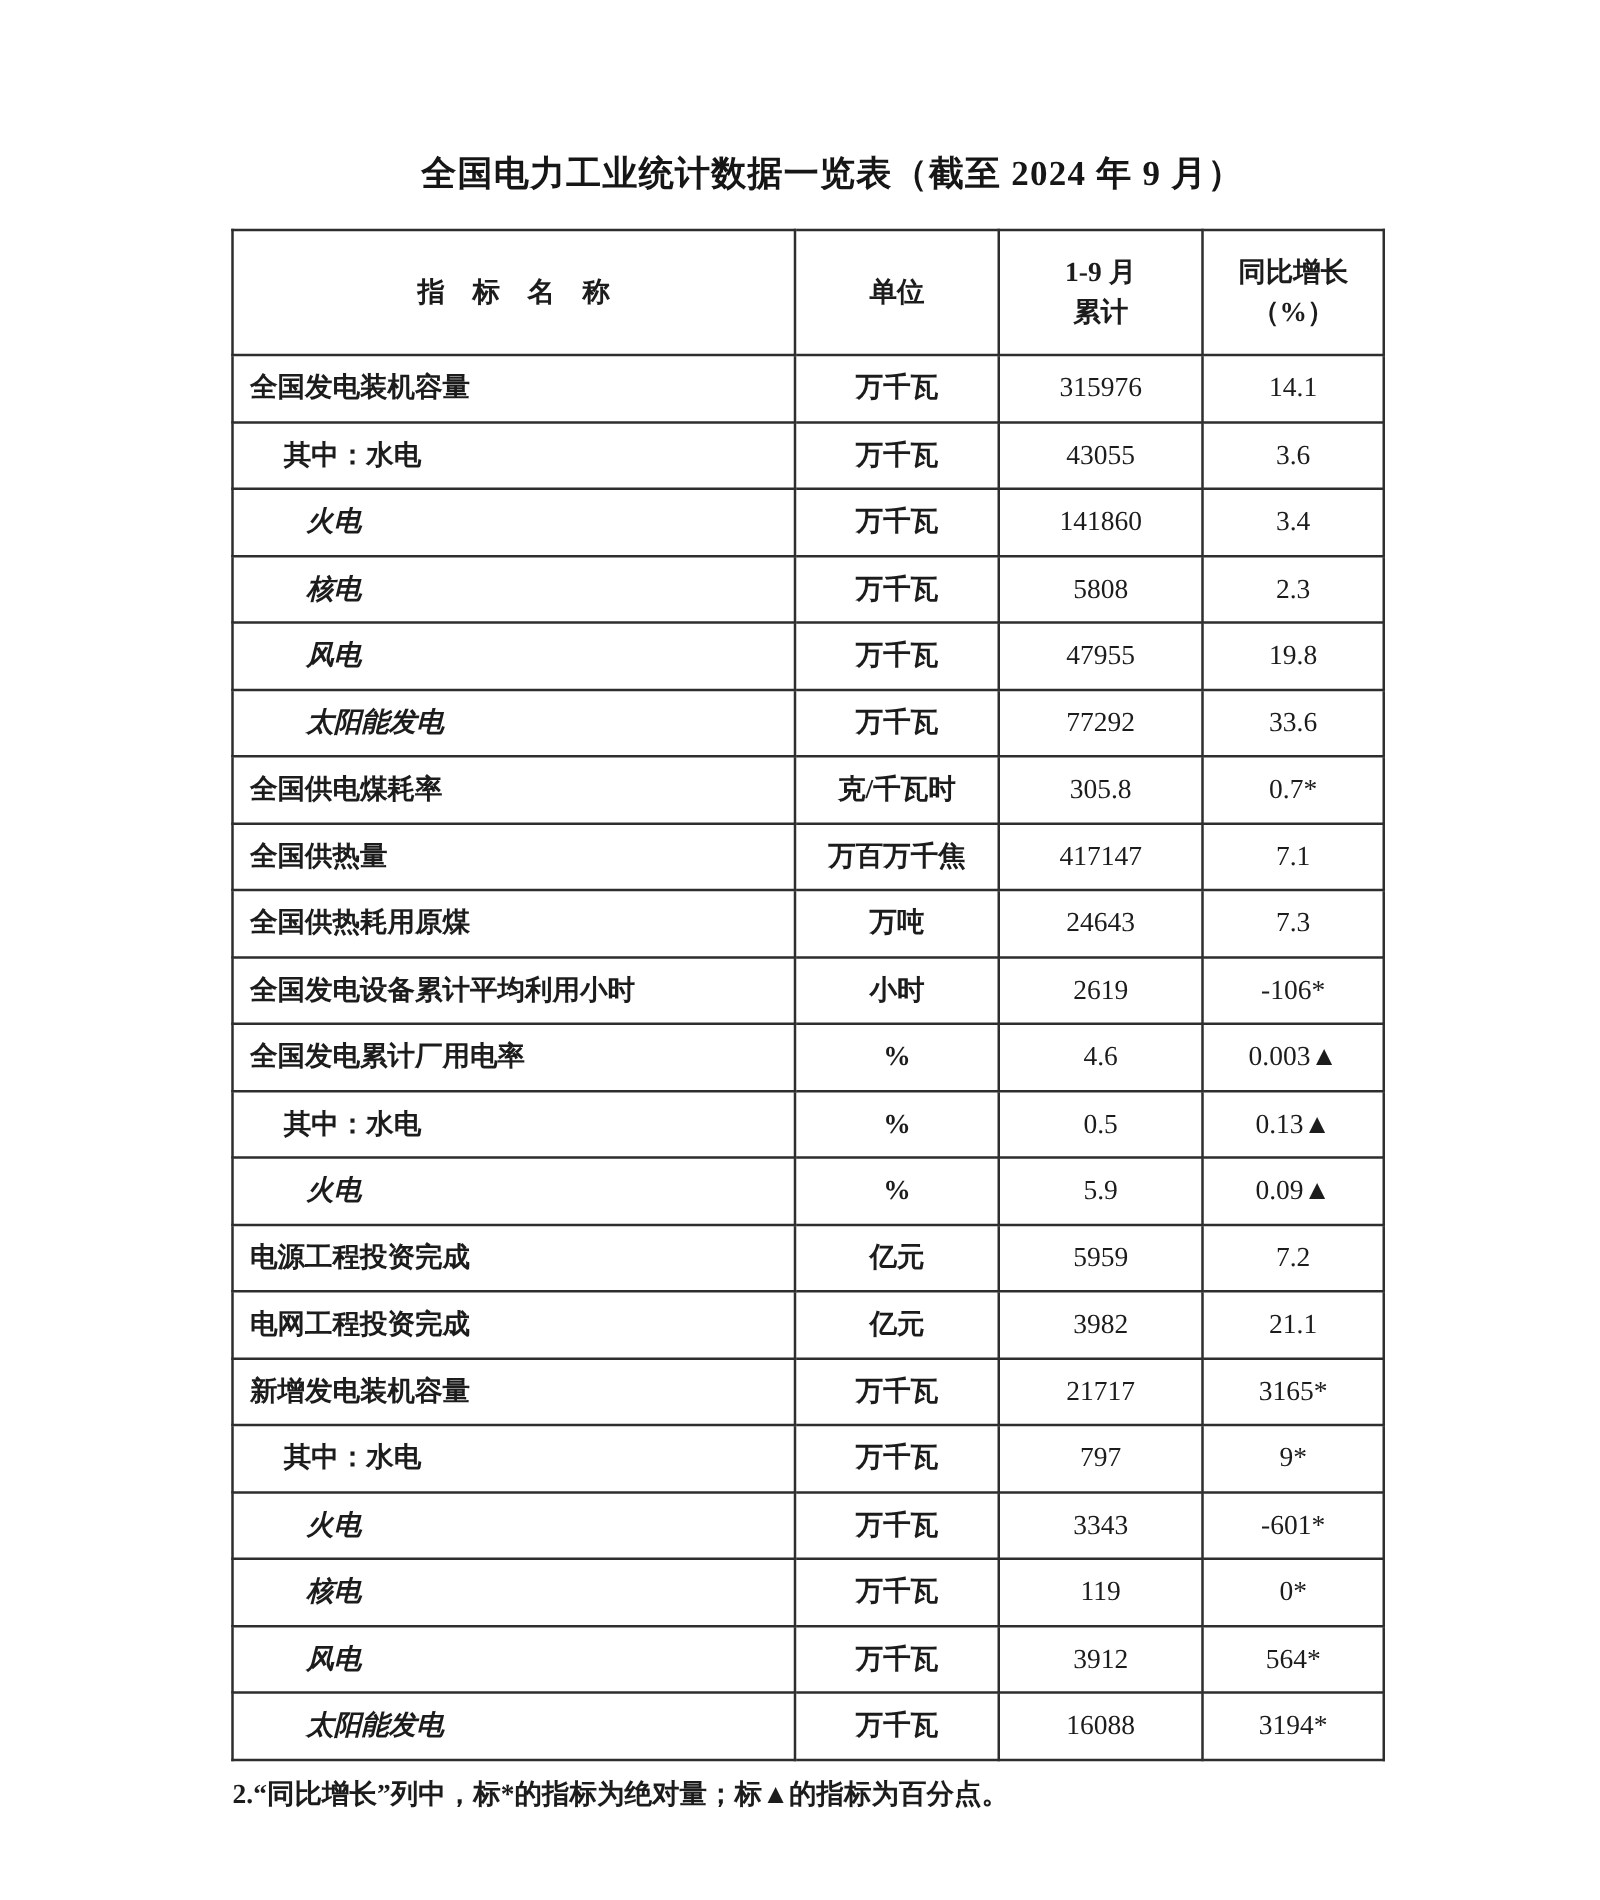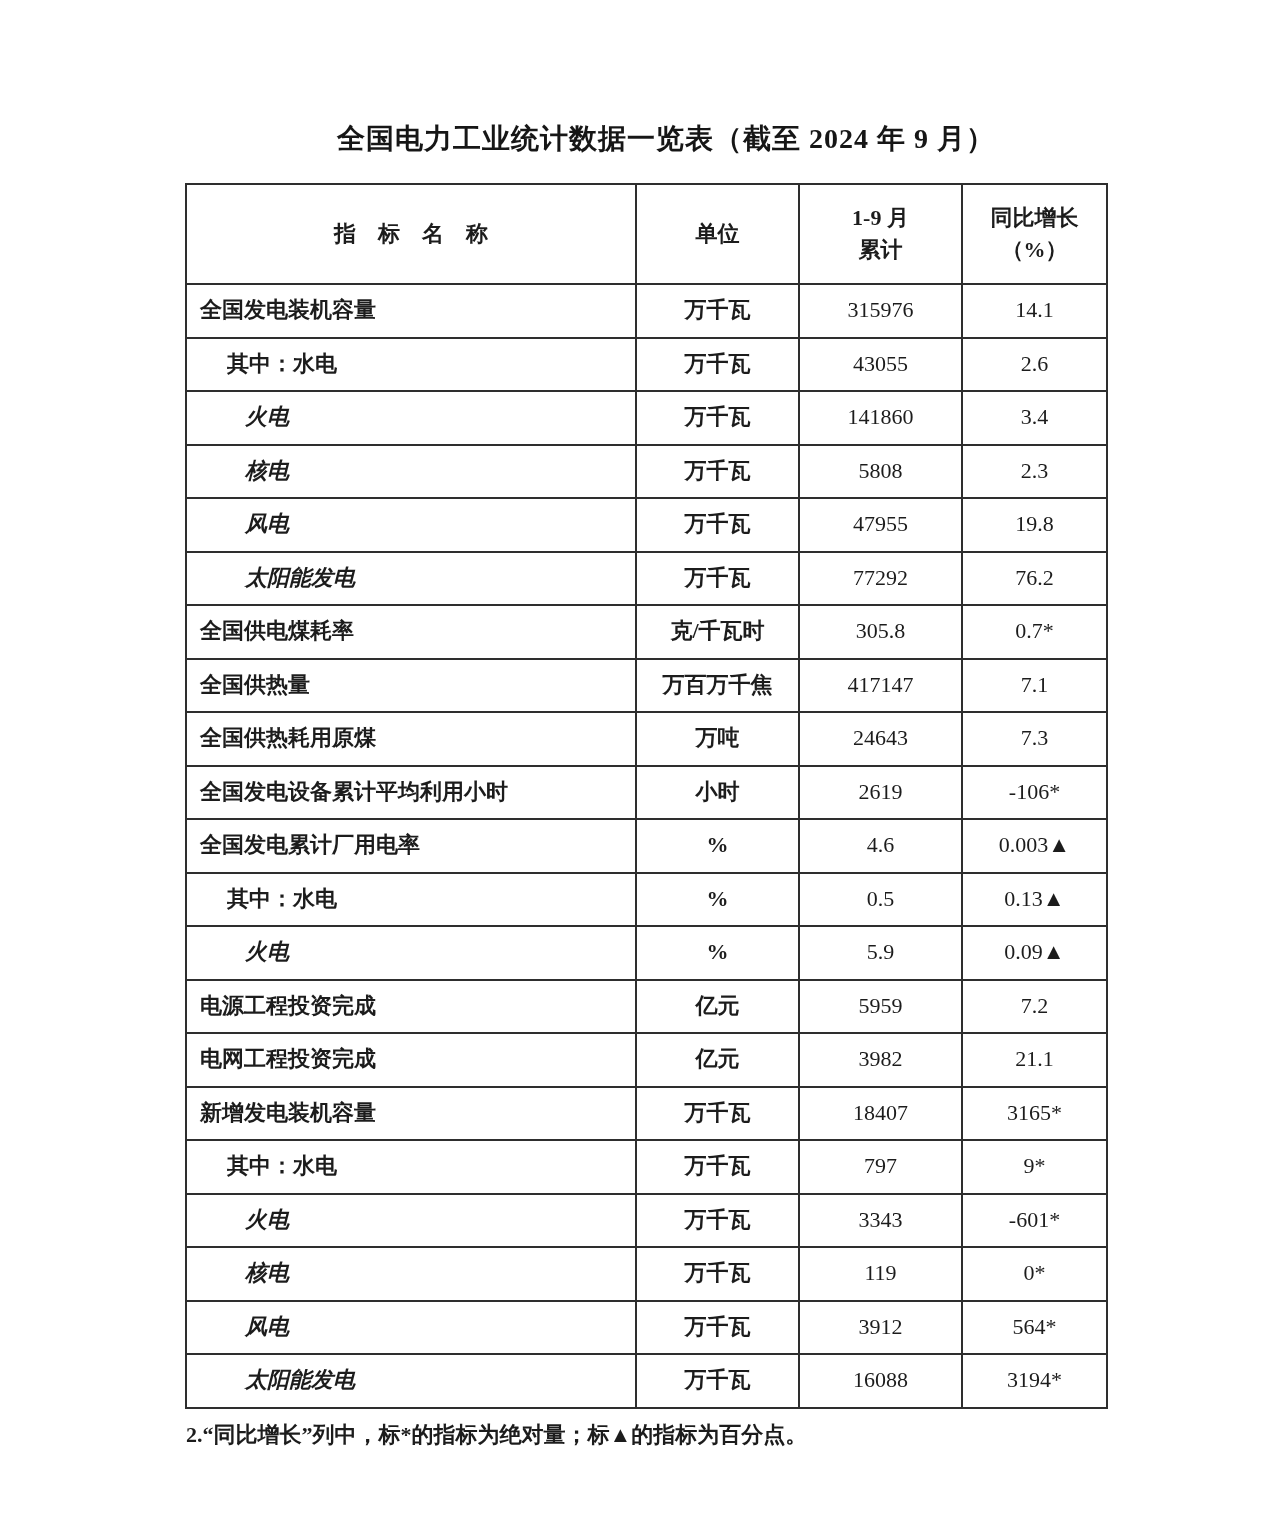--- a/index.html
+++ b/index.html
@@ -136,21 +136,21 @@
         <tr>
           <td class="c-ind indent-0">全国发电装机容量</td>
           <td class="c-unit">万千瓦</td>
           <td class="c-val">315976</td>
           <td class="c-gro">14.1</td>
         </tr>
         <tr>
           <td class="c-ind indent-1">其中：水电</td>
           <td class="c-unit">万千瓦</td>
           <td class="c-val">43055</td>
-          <td class="c-gro">2.6</td>
+          <td class="c-gro">3.6</td>
         </tr>
         <tr>
           <td class="c-ind indent-2">火电</td>
           <td class="c-unit">万千瓦</td>
           <td class="c-val">141860</td>
           <td class="c-gro">3.4</td>
         </tr>
         <tr>
           <td class="c-ind indent-2">核电</td>
           <td class="c-unit">万千瓦</td>
@@ -160,21 +160,21 @@
         <tr>
           <td class="c-ind indent-2">风电</td>
           <td class="c-unit">万千瓦</td>
           <td class="c-val">47955</td>
           <td class="c-gro">19.8</td>
         </tr>
         <tr>
           <td class="c-ind indent-2">太阳能发电</td>
           <td class="c-unit">万千瓦</td>
           <td class="c-val">77292</td>
-          <td class="c-gro">76.2</td>
+          <td class="c-gro">33.6</td>
         </tr>
         <tr>
           <td class="c-ind indent-0">全国供电煤耗率</td>
           <td class="c-unit">克/千瓦时</td>
           <td class="c-val">305.8</td>
           <td class="c-gro">0.7*</td>
         </tr>
         <tr>
           <td class="c-ind indent-0">全国供热量</td>
           <td class="c-unit">万百万千焦</td>
@@ -219,21 +219,21 @@
         </tr>
         <tr>
           <td class="c-ind indent-0">电网工程投资完成</td>
           <td class="c-unit">亿元</td>
           <td class="c-val">3982</td>
           <td class="c-gro">21.1</td>
         </tr>
         <tr>
           <td class="c-ind indent-0">新增发电装机容量</td>
           <td class="c-unit">万千瓦</td>
-          <td class="c-val">18407</td>
+          <td class="c-val">21717</td>
           <td class="c-gro">3165*</td>
         </tr>
         <tr>
           <td class="c-ind indent-1">其中：水电</td>
           <td class="c-unit">万千瓦</td>
           <td class="c-val">797</td>
           <td class="c-gro">9*</td>
         </tr>
         <tr>
           <td class="c-ind indent-2">火电</td>

